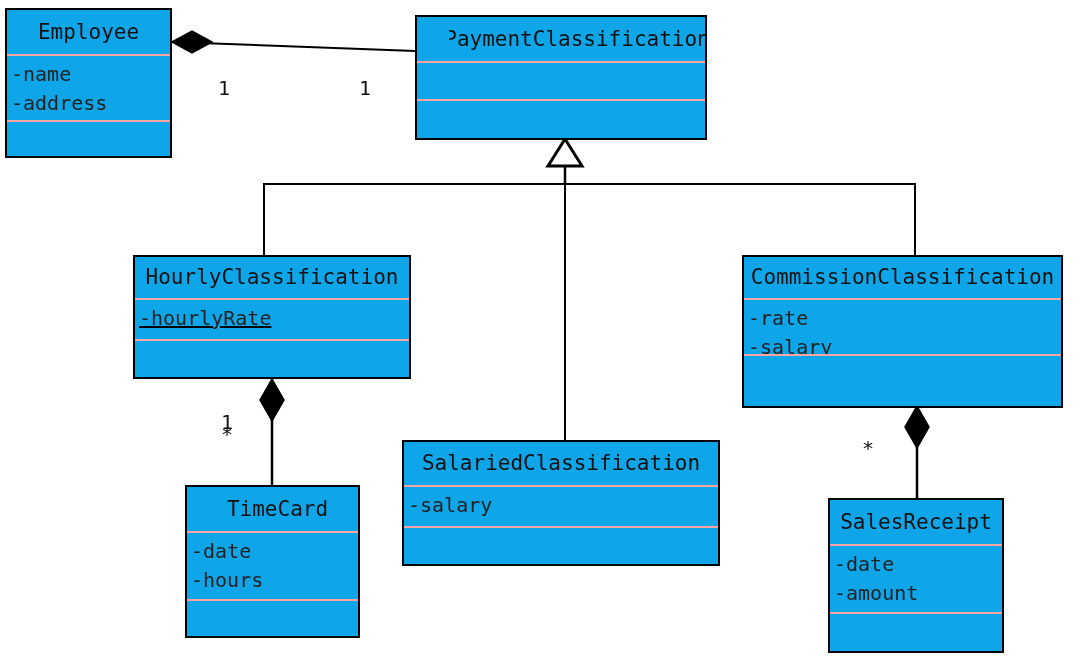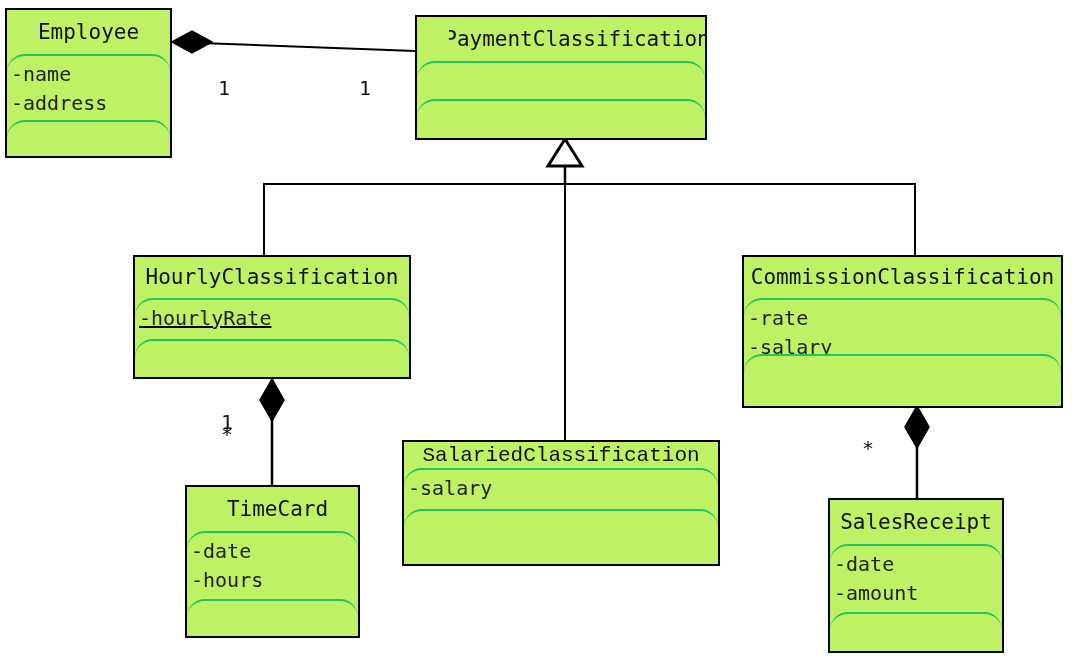--- a/index.html
+++ b/index.html
@@ -20,33 +20,32 @@
     position: absolute;
     left: 0;
     top: 0;
     width: 1080px;
     height: 659px;
     pointer-events: none;
   }
   .uml-class {
     position: absolute;
     box-sizing: border-box;
-    background: #bef264;
+    background: #0ea5e9;
     border: 2px solid #000000;
     display: flex;
     flex-direction: column;
   }
   .compartment {
     box-sizing: border-box;
     position: relative;
     overflow: hidden;
   }
   .compartment + .compartment {
-    border-top: 2px solid #22c55e;
-    border-radius: 18px;
+    border-top: 2px solid #fca5a5;
   }
   .cls-name {
     display: flex;
     align-items: center;
     justify-content: center;
     font-size: 21px;
     line-height: 1;
     color: #111111;
     letter-spacing: 0px;
     white-space: nowrap;
@@ -132,21 +131,21 @@
   <div class="uml-class" style="left:742px; top:255px; width:321px; height:153px;">
     <div class="compartment cls-name" style="height:41px;">CommissionClassification</div>
     <div class="compartment attrs" style="height:56px;">
       <div class="attr">-rate</div>
       <div class="attr">-salary</div>
     </div>
     <div class="compartment ops" style="flex:1;"></div>
   </div>
 
   <div class="uml-class" style="left:402px; top:440px; width:318px; height:126px;">
-    <div class="compartment cls-name" style="height:26px;font-family:Liberation Mono, monospace;">SalariedClassification</div>
+    <div class="compartment cls-name" style="height:43px;">SalariedClassification</div>
     <div class="compartment attrs" style="height:41px;">
       <div class="attr">-salary</div>
     </div>
     <div class="compartment ops" style="flex:1;"></div>
   </div>
 
   <div class="uml-class" style="left:185px; top:485px; width:175px; height:153px;">
     <div class="compartment cls-name" style="height:44px;padding-left:10px;">TimeCard</div>
     <div class="compartment attrs" style="height:68px;">
       <div class="attr">-date</div>

